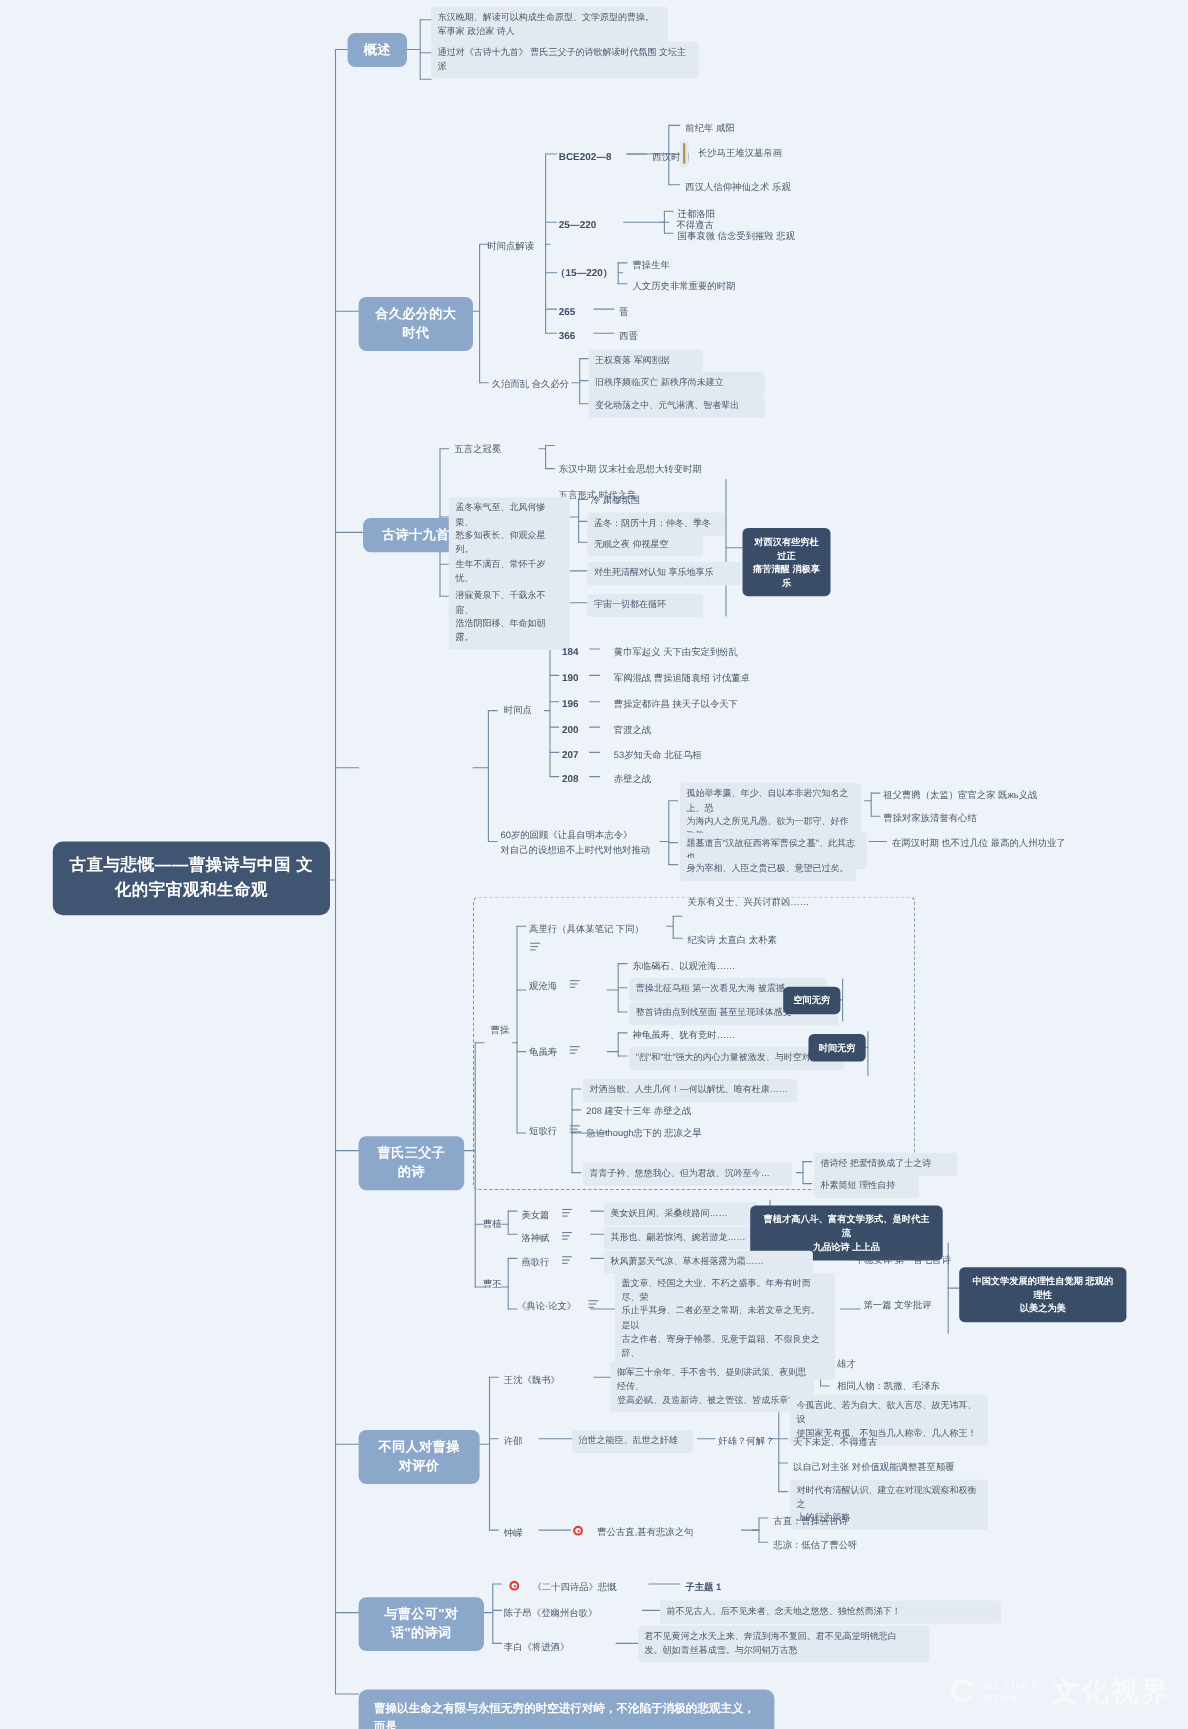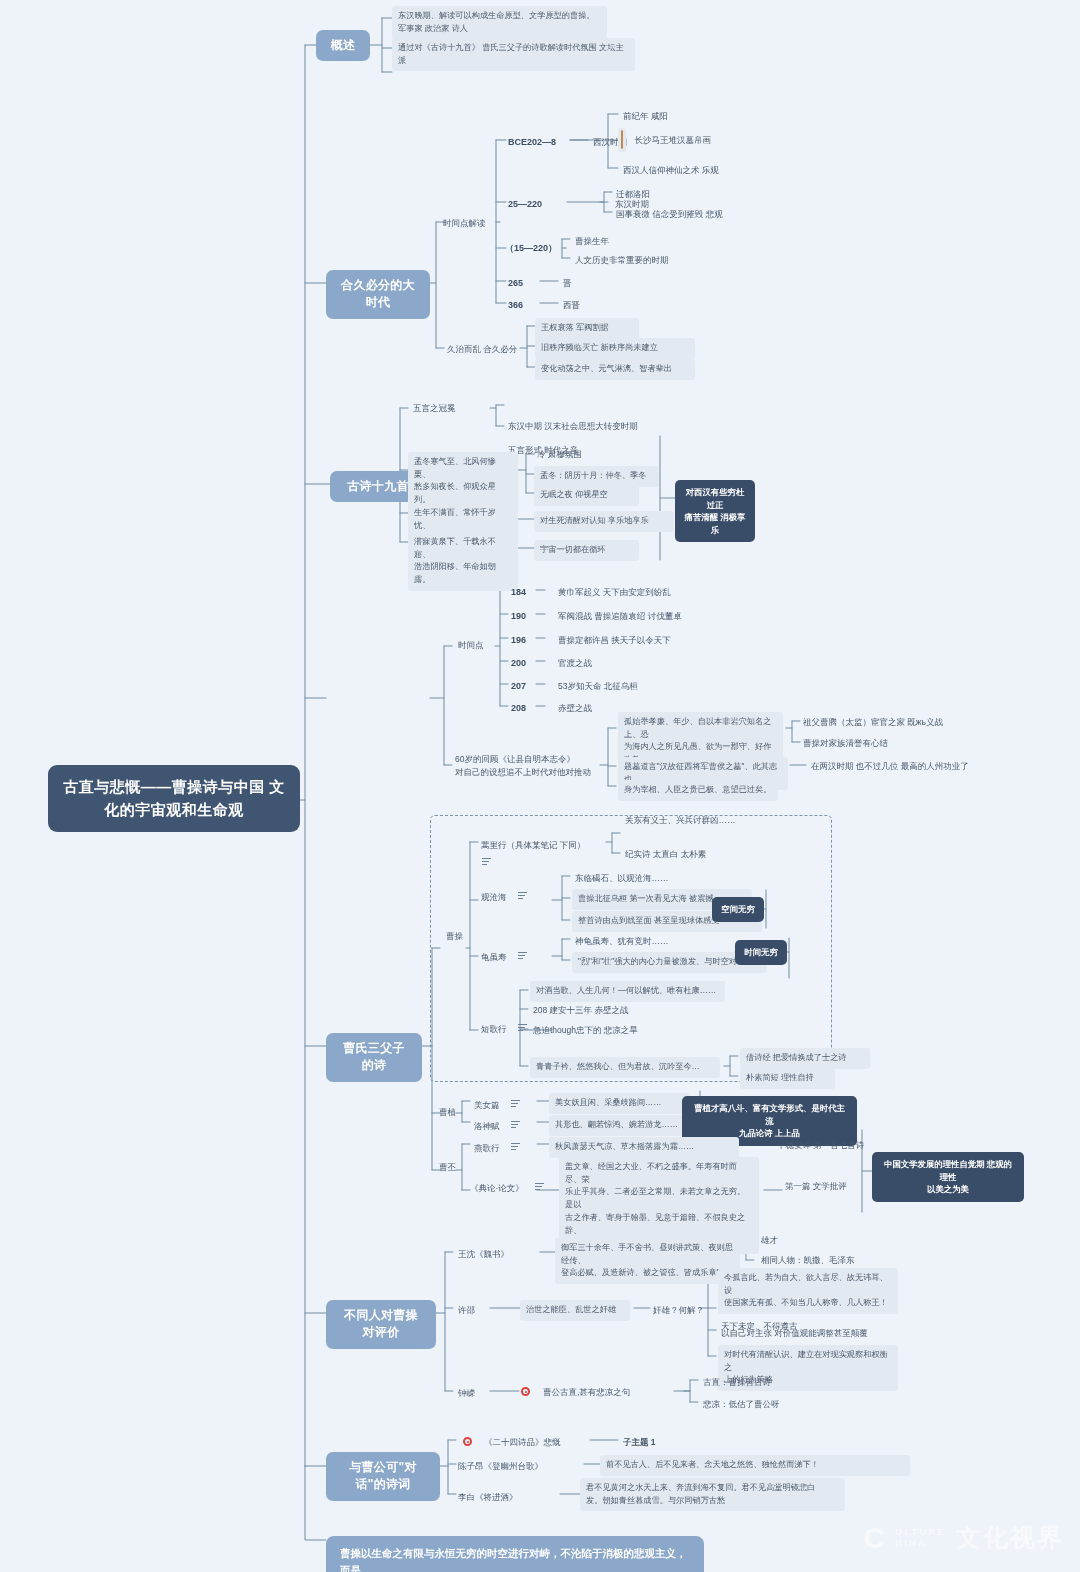--- a/index.html
+++ b/index.html
@@ -309,21 +309,21 @@
   <div class="node leaf" style="left:620px;top:108px;width:80px;">前纪年 咸阳</div>
   <div class="node" style="left:618px;top:128px;width:145px;">
     <span class="thumbwrap">
       <span class="thumb"></span>
     </span>
     <span class="leaf" style="display:inline-block;vertical-align:middle;padding-left:4px;">长沙马王堆汉墓帛画</span>
   </div>
   <div class="node leaf" style="left:620px;top:162px;width:130px;">西汉人信仰神仙之术 乐观</div>
 
   <div class="node leaf yearlabel" style="left:505px;top:196px;width:55px;">25—220</div>
-  <div class="node leaf" style="left:612px;top:196px;width:50px;">东汉时期</div>
+  <div class="node leaf" style="left:612px;top:196px;width:50px;">不得遵古</div>
   <div class="node leaf" style="left:613px;top:186px;width:70px;">迁都洛阳</div>
   <div class="node leaf" style="left:613px;top:206px;width:140px;">国事衰微 信念受到摧毁 悲观</div>
 
   <div class="node leaf yearlabel" style="left:502px;top:240px;width:66px;">（15—220）</div>
   <div class="node leaf" style="left:572px;top:233px;width:70px;">曹操生年</div>
   <div class="node leaf" style="left:572px;top:252px;width:130px;">人文历史非常重要的时期</div>
 
   <div class="node leaf yearlabel" style="left:505px;top:275px;width:30px;">265</div>
   <div class="node leaf" style="left:560px;top:275px;width:40px;">晋</div>
   <div class="node leaf yearlabel" style="left:505px;top:297px;width:30px;">366</div>
@@ -471,21 +471,21 @@
   <div class="node quote" style="left:555px;top:1238px;width:185px;">御军三十余年、手不舍书、昼则讲武策、夜则思经传、
 登高必赋、及造新诗、被之管弦、皆成乐章"</div>
   <div class="node leaf" style="left:758px;top:1232px;width:60px;">雄才</div>
   <div class="node leaf" style="left:758px;top:1252px;width:140px;">相同人物：凯撒、毛泽东</div>
 
   <div class="node leaf" style="left:455px;top:1302px;width:30px;">许邵</div>
   <div class="node quote" style="left:520px;top:1300px;width:110px;">治世之能臣、乱世之奸雄</div>
   <div class="node leaf" style="left:650px;top:1302px;width:60px;">奸雄？何解？</div>
   <div class="node quote" style="left:718px;top:1268px;width:180px;">今孤言此、若为自大、欲人言尽、故无讳耳、设
 使国家无有孤、不知当几人称帝、几人称王！</div>
-  <div class="node leaf" style="left:718px;top:1303px;width:110px;margin-top:15px;">天下未定、不得遵古</div>
+  <div class="node leaf" style="left:718px;top:1303px;width:110px;">天下未定、不得遵古</div>
   <div class="node leaf" style="left:718px;top:1325px;width:155px;">以自己对主张 对价值观能调整甚至颠覆</div>
   <div class="node quote" style="left:718px;top:1345px;width:180px;">对时代有清醒认识、建立在对现实观察和权衡之
 上的行为策略</div>
 
   <div class="node leaf" style="left:455px;top:1385px;width:30px;">钟嵘</div>
   <span class="redicon" style="position:absolute;left:521px;top:1387px;"></span>
   <div class="node leaf" style="left:540px;top:1384px;width:130px;">曹公古直,甚有悲凉之句</div>
   <div class="node leaf" style="left:700px;top:1374px;width:110px;">古直：曹操善古诗</div>
   <div class="node leaf" style="left:700px;top:1396px;width:110px;">悲凉：低估了曹公呀</div>
 

